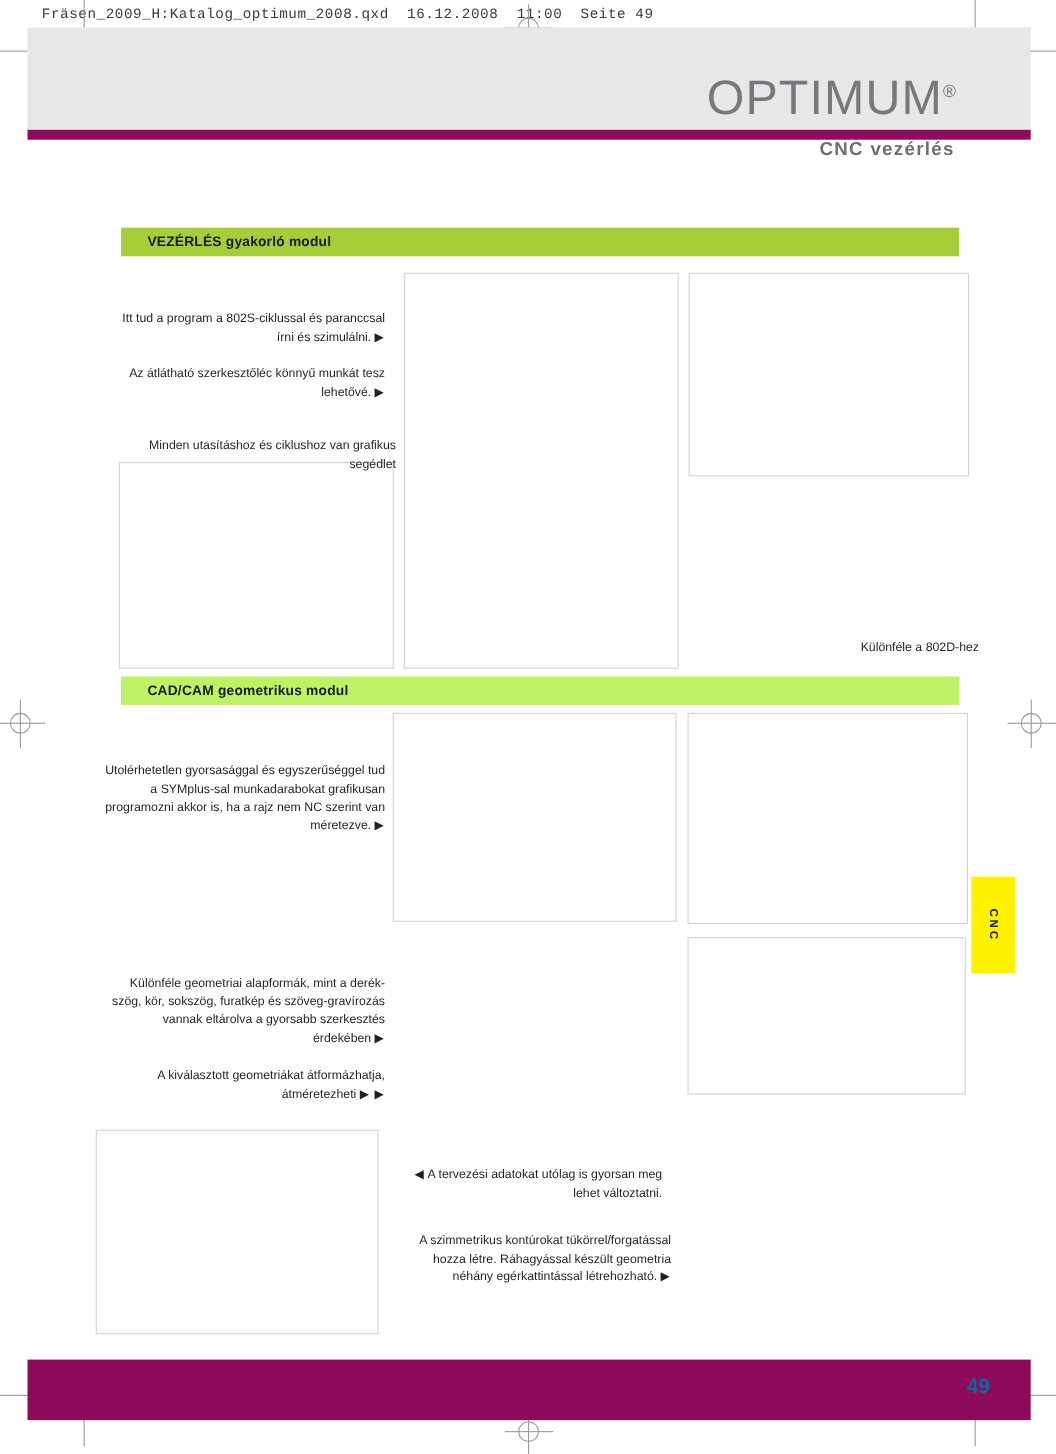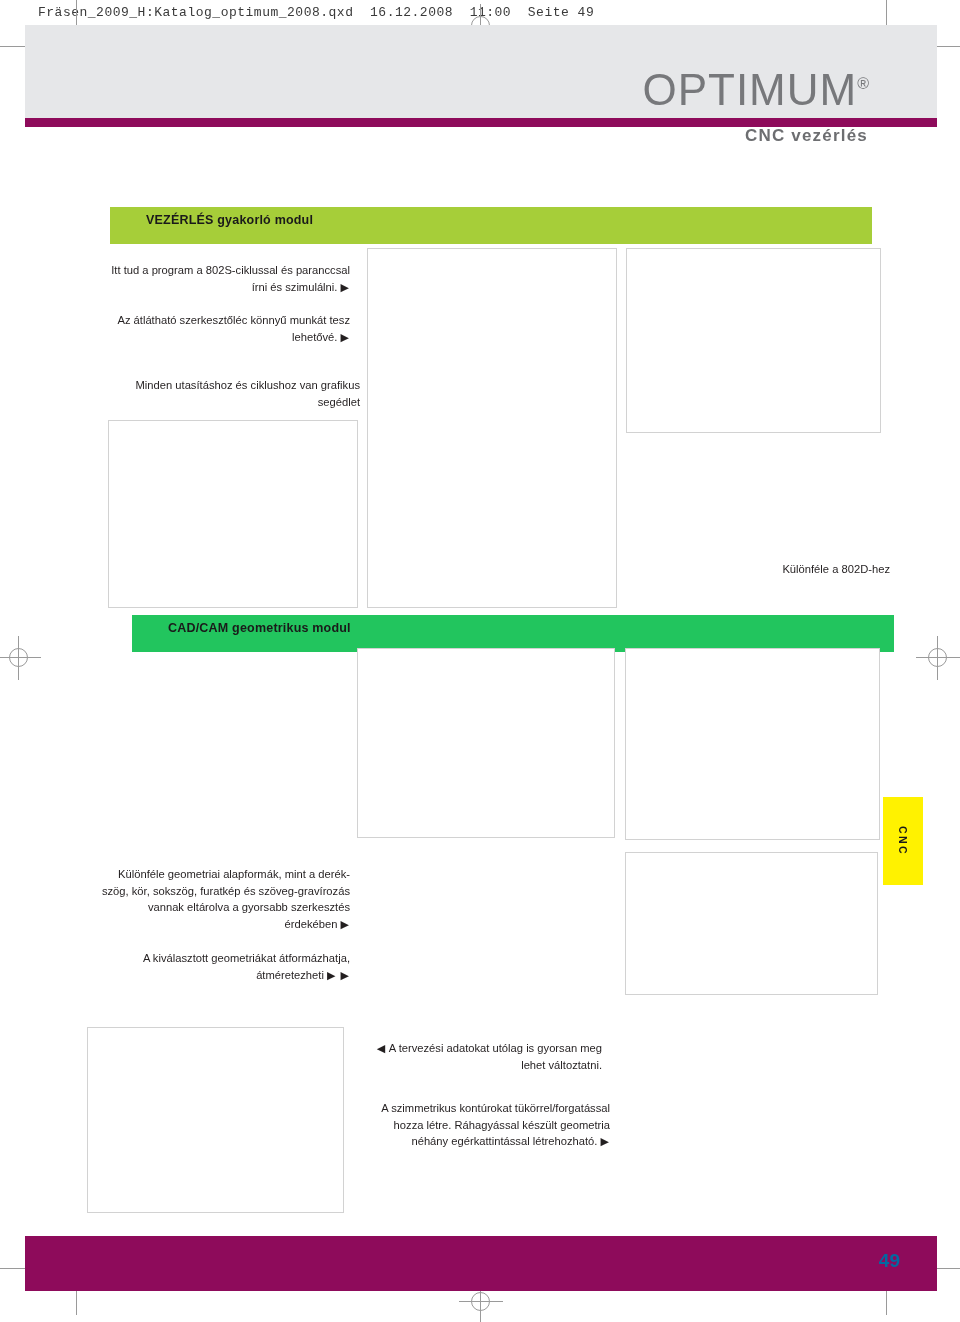--- a/index.html
+++ b/index.html
@@ -47,34 +47,34 @@
     letter-spacing: 1px; line-height: 1;
   }
   .logo .reg { font-size: 16px; vertical-align: super; }
   .logosub {
     position: absolute; right: 92px; top: 126px;
     font-size: 17px; font-weight: bold; color: #6d6e71; letter-spacing: 1.2px;
   }
 
   
   .sec-head {
-    position: absolute; height: 37px; line-height: 26px;
+    position: absolute; height: 26px; line-height: 26px;
     font-size: 12.5px; font-weight: bold; color: #1a1a1a;
-    padding-left: 36px; letter-spacing: 0.2px;
+    padding-left: 24px; letter-spacing: 0.2px;
   }
   .sec-green { background: #a6ce39; }
-  .sec-red   { background: #22c55e; margin-left: 22px; }
+  .sec-red   { background: #bef264; }
 
   
   .imgbox { position: absolute; border: 1px solid #d2d2d2; background: #fff; }
 
   
   .txt {
     position: absolute; font-size: 11.2px; line-height: 16.5px;
-    color: #231f20; font-family: "Liberation Sans", sans-serif;
+    color: #231f20; font-family: "Liberation Sans", sans-serif; margin-top: 20px;
   }
   .txt.r { text-align: right; }
   .txt.l { text-align: right; }
   .tri { font-size: 11px; letter-spacing: 1px; }
 
   
   .cnctab {
     position: absolute; left: 883px; top: 797px; width: 40px; height: 88px;
     background: #fff200;
   }
@@ -160,20 +160,24 @@
 
   <div class="txt l" style="left:650px; top:561px; width:240px;">Különféle a 802D-hez</div>
 
   <div class="sec-head sec-red" style="left:110px; top:615px; width:762px;">CAD/CAM geometrikus modul</div>
 
   <div class="imgbox" style="left:357px; top:648px; width:258px; height:190px;"></div>
   <div class="imgbox" style="left:625px; top:648px; width:255px; height:192px;"></div>
   <div class="imgbox" style="left:625px; top:852px; width:253px; height:143px;"></div>
   <div class="imgbox" style="left:87px; top:1027px; width:257px; height:186px;"></div>
 
+  <div class="txt r" style="left:95px; top:673px; width:255px;">
+    <span>Utolérhetetlen gyorsasággal és egyszerűséggel tud a SYMplus-sal munkadarabokat grafikusan programozni akkor is, ha a rajz nem NC szerint van méretezve.</span>
+    <span class="tri">▶</span>
+  </div>
 
 
   <div class="txt r" style="left:95px; top:950px; width:255px;">
     <span>A kiválasztott geometriákat átformázhatja, átméretezheti</span>
     <span class="tri">▶ ▶</span>
   </div>
 
   <div class="txt r" style="left:95px; top:866px; width:255px;">
     <span>Különféle geometriai alapformák, mint a derék-szög, kör, sokszög, furatkép és szöveg-gravírozás vannak eltárolva a gyorsabb szerkesztés érdekében</span>
     <span class="tri">▶</span>

